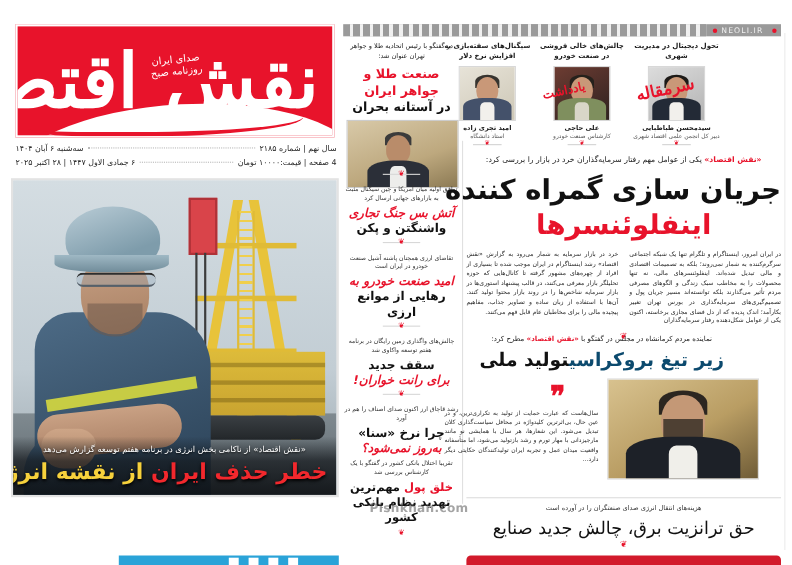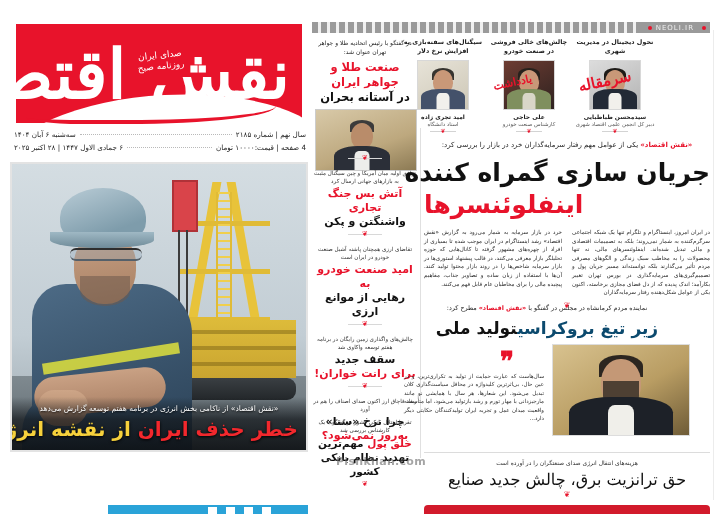--- a/index.html
+++ b/index.html
@@ -190,21 +190,21 @@
   }
   .brief-orn::after {
     content: "❦"; position: absolute; left: 50%; top: -5px;
     transform: translateX(-50%); color: #e8132b; font-size: 7px;
   }
   .brief-kicker { font-size: 5.6px; color: #333; line-height: 8px; }
   .brief-title {
     font-size: 11px; font-weight: bold; line-height: 14px;
     margin-top: 2px; color: #111;
   }
-  .brief-title .hl { color: #e8132b; }
+  .brief-title .hl { color: #e8132b; font-style: italic; }
 
   
   .main-photo {
     position: absolute; left: 10px; top: 162px;
     width: 298px; height: 290px;
     border: 2px solid #e3e3e3;
     overflow: hidden;
     background: linear-gradient(180deg, #cfd8dd 0%, #b9c4cb 55%, #8e9aa2 100%);
   }
   .mp-sky { position: absolute; inset: 0; background: linear-gradient(180deg,#d4dde2 0%, #c2cdd4 60%, #9aa6ad 100%); }
@@ -348,21 +348,21 @@
     border-bottom: 0; line-height: 11px;
   }
   .lead-kicker .brand { color: #e8132b; font-weight: bold; }
   .lead-h1 {
     font-size: 25px; font-weight: bold; color: #111;
     text-align: center; line-height: 33px; margin-top: 5px;
     white-space: nowrap;
   }
   .lead-h2 {
     font-size: 25px; font-weight: bold; color: #e8132b;
-    text-align: left; line-height: 31px; letter-spacing: 1px;
+    text-align: center; line-height: 31px; letter-spacing: 1px;
     white-space: nowrap;
   }
   .lead-body {
     display: flex; gap: 10px; margin-top: 8px;
     direction: rtl;
   }
   .lead-col {
     flex: 1; font-size: 5.6px; color: #2a2a2a;
     line-height: 8.6px; text-align: justify;
   }

